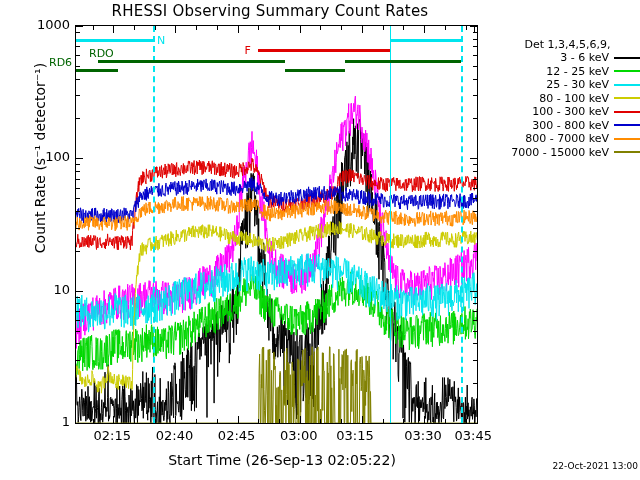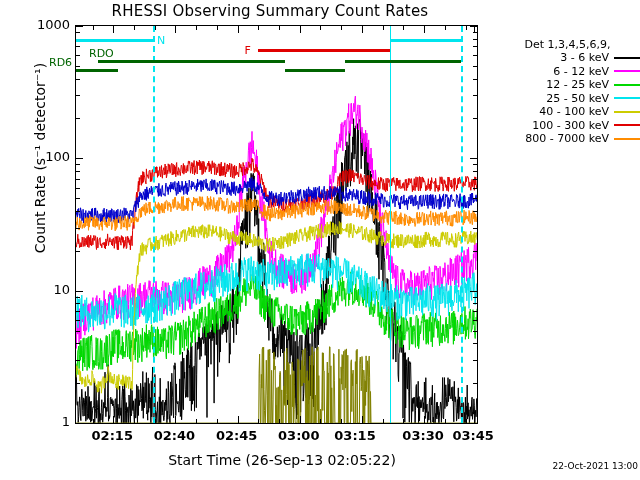--- a/index.html
+++ b/index.html
@@ -12,21 +12,21 @@
           font-size:14px;transform:rotate(-90deg);transform-origin:center center;}
   #xlabel{left:72px;top:452px;width:420px;text-align:center;font-size:14px;}
   #stamp{left:500px;top:461px;width:138px;text-align:right;font-size:9px;}
   #legend{position:absolute;left:495px;top:38px;width:145px;font-size:11px;color:#000;}
   #legend .hdr{text-align:center;line-height:13px;white-space:pre;}
   #legend .row{display:flex;align-items:center;justify-content:flex-end;line-height:13.5px;height:13.5px;}
   #legend .row .lb{text-align:center;white-space:pre;}
   #legend .row .sw{width:26px;height:0;border-top:2px solid #000;margin-left:5px;}
   .ytl{position:absolute;right:0;width:44px;text-align:right;font-size:13px;color:#000;
        transform:translateY(-8px);}
-  .xtl{position:absolute;top:428px;width:60px;text-align:center;font-size:13px;color:#000;font-weight:bold;}
+  .xtl{position:absolute;top:428px;width:60px;text-align:center;font-size:13px;color:#000;}
   #plot{position:absolute;left:75px;top:25px;width:403px;height:399px;
         border:1px solid #000;box-sizing:border-box;background:#fff;}
   .tk{position:absolute;background:#000;}
   .vline{position:absolute;top:0;bottom:0;width:1px;}
   .vsolid{background:#00e5ee;}
   .vdash{background:transparent;border-left:2px dashed #00e5ee;width:0;}
   .abar{position:absolute;height:3px;}
   .alab{position:absolute;font-size:11px;white-space:pre;}
   svg{position:absolute;left:0;top:0;}
 </style>
@@ -187,39 +187,43 @@
   </div>
 
   <div id="legend">
     <div class="hdr">Det 1,3,4,5,6,9,</div>
     <div id="legend-rows">
         <div class="row">
           <span class="lb">3 - 6 keV</span>
           <span class="sw" style="border-top-color: rgb(0, 0, 0);"></span>
         </div>
         <div class="row">
-          <span class="lb">6 - 12 keV</span>
-          <span class="sw" style="border-top-color: rgb(255, 0, 255);"></span>
-        </div>
-        <div class="row">
           <span class="lb">12 - 25 keV</span>
           <span class="sw" style="border-top-color: rgb(0, 216, 0);"></span>
         </div>
         <div class="row">
-          <span class="lb">25 - 50 keV</span>
+          <span class="lb">25 - 30 keV</span>
           <span class="sw" style="border-top-color: rgb(0, 229, 238);"></span>
         </div>
         <div class="row">
-          <span class="lb">40 - 100 keV</span>
+          <span class="lb">80 - 100 keV</span>
           <span class="sw" style="border-top-color: rgb(204, 204, 0);"></span>
         </div>
         <div class="row">
           <span class="lb">100 - 300 keV</span>
           <span class="sw" style="border-top-color: rgb(224, 0, 0);"></span>
         </div>
         <div class="row">
+          <span class="lb">300 - 800 keV</span>
+          <span class="sw" style="border-top-color: rgb(0, 0, 204);"></span>
+        </div>
+        <div class="row">
           <span class="lb">800 - 7000 keV</span>
           <span class="sw" style="border-top-color: rgb(255, 140, 0);"></span>
         </div>
+        <div class="row">
+          <span class="lb">7000 - 15000 keV</span>
+          <span class="sw" style="border-top-color: rgb(128, 128, 0);"></span>
+        </div>
       </div>
   </div>
 
 </div>
 
 </body></html>

